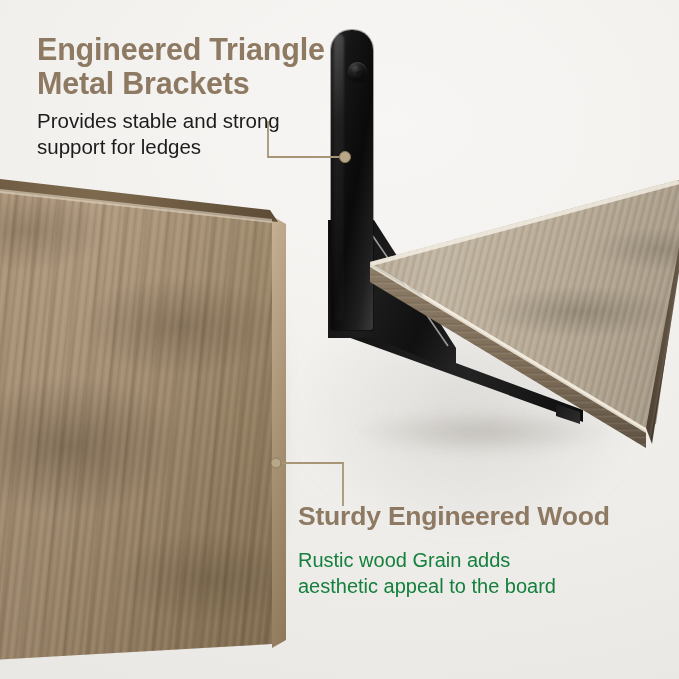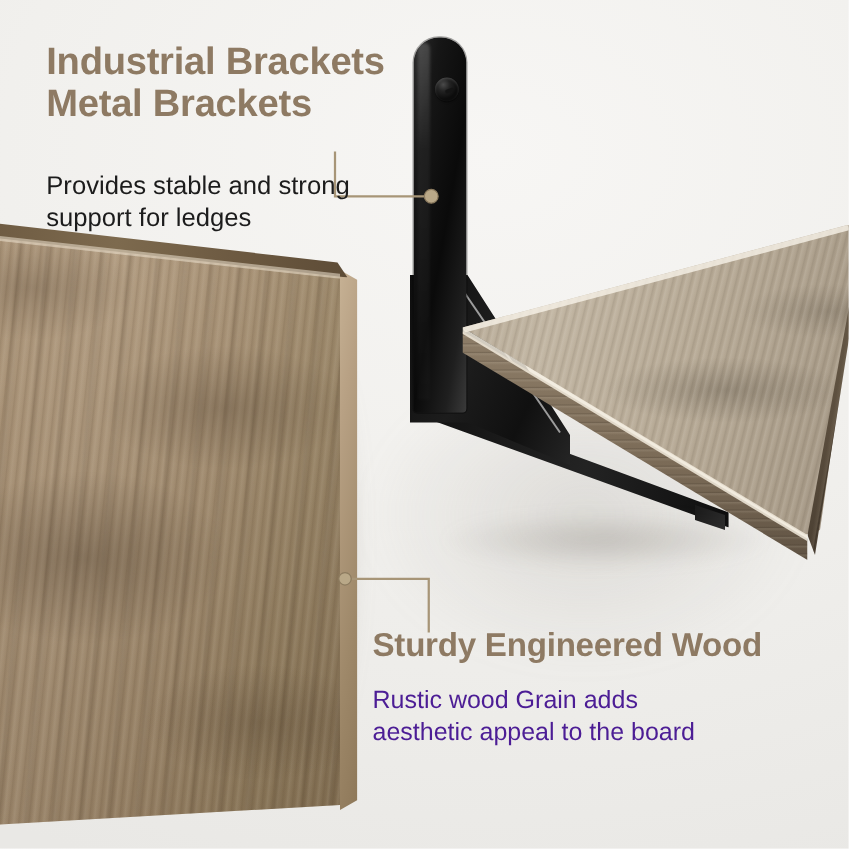--- a/index.html
+++ b/index.html
@@ -58,21 +58,20 @@
     left: 37px;
     top: 32px;
     font-size: 30.5px;
     width: 320px;
   }
   #sub-brackets {
     left: 37px;
     top: 108px;
     font-size: 20.5px;
     width: 310px;
-    margin-top: 28px;
   }
   #title-wood {
     left: 298px;
     top: 502px;
     font-size: 26.5px;
     width: 380px;
   }
   #sub-wood {
     left: 298px;
     top: 548px;
@@ -428,22 +427,22 @@
   </div>
 
   <svg class="leader-svg" viewBox="0 0 679 679">
     <path id="leader-brackets" fill="none" stroke="#a79577" stroke-width="1.8" stroke-linecap="square" d="M 268 122 L 268 157 L 345 157"></path>
     <circle id="leader-dot-brackets" cx="345" cy="157" r="5.5" fill="#b9a888" stroke="#8c7b5f" stroke-width="1"></circle>
 
     <path id="leader-wood" fill="none" stroke="#a79577" stroke-width="1.8" stroke-linecap="square" d="M 276 463 L 343 463 L 343 505"></path>
     <circle id="leader-dot-wood" cx="276" cy="463" r="5" fill="#b9a888" stroke="#8c7b5f" stroke-width="1"></circle>
   </svg>
 
-  <div class="callout-title" id="title-brackets" style="color: rgb(142, 122, 99);">Industrial Brackets
+  <div class="callout-title" id="title-brackets" style="color: rgb(142, 122, 99);">Engineered Triangle
 Metal Brackets</div>
   <div class="callout-sub" id="sub-brackets" style="color: rgb(28, 28, 28);">Provides stable and strong
 support for ledges</div>
 
   <div class="callout-title" id="title-wood" style="color: rgb(142, 122, 99);">Sturdy Engineered Wood</div>
-  <div class="callout-sub" id="sub-wood" style="color: #4c1d95;">Rustic wood Grain adds
+  <div class="callout-sub" id="sub-wood" style="color: #15803d;">Rustic wood Grain adds
 aesthetic appeal to the board</div>
 
 </div>
 
 </body></html>

